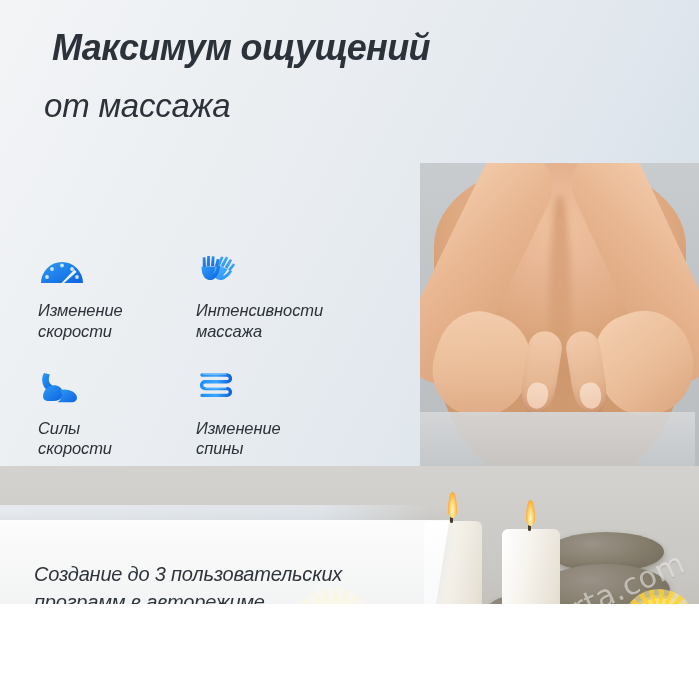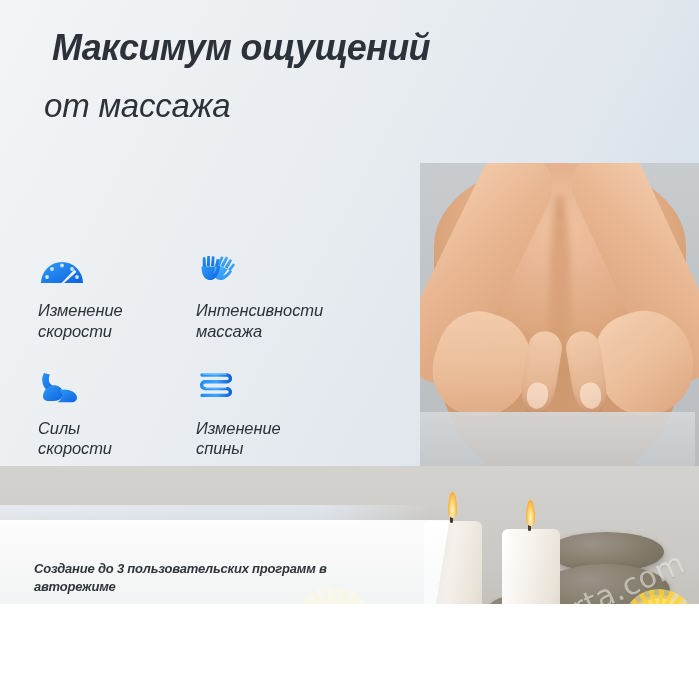--- a/index.html
+++ b/index.html
@@ -206,22 +206,22 @@
     width: 430px; height: 20px;
     background: linear-gradient(90deg,#e6eaee 0%, #dfe4e9 75%, rgba(223,228,233,0) 100%);
     z-index: 13;
   }
   .panel-text {
     position: absolute;
     left: 34px; top: 560px;
     width: 370px;
     z-index: 20;
     font-style: italic;
-    font-weight: 700;
-    font-size: 13px;
+    font-weight: 400;
+    font-size: 20px;
     line-height: 1.42;
     color: #2f353c;
     letter-spacing: -0.2px;
   }
 
   
   .features {
     position: absolute;
     left: 38px; top: 252px;
     width: 330px;

